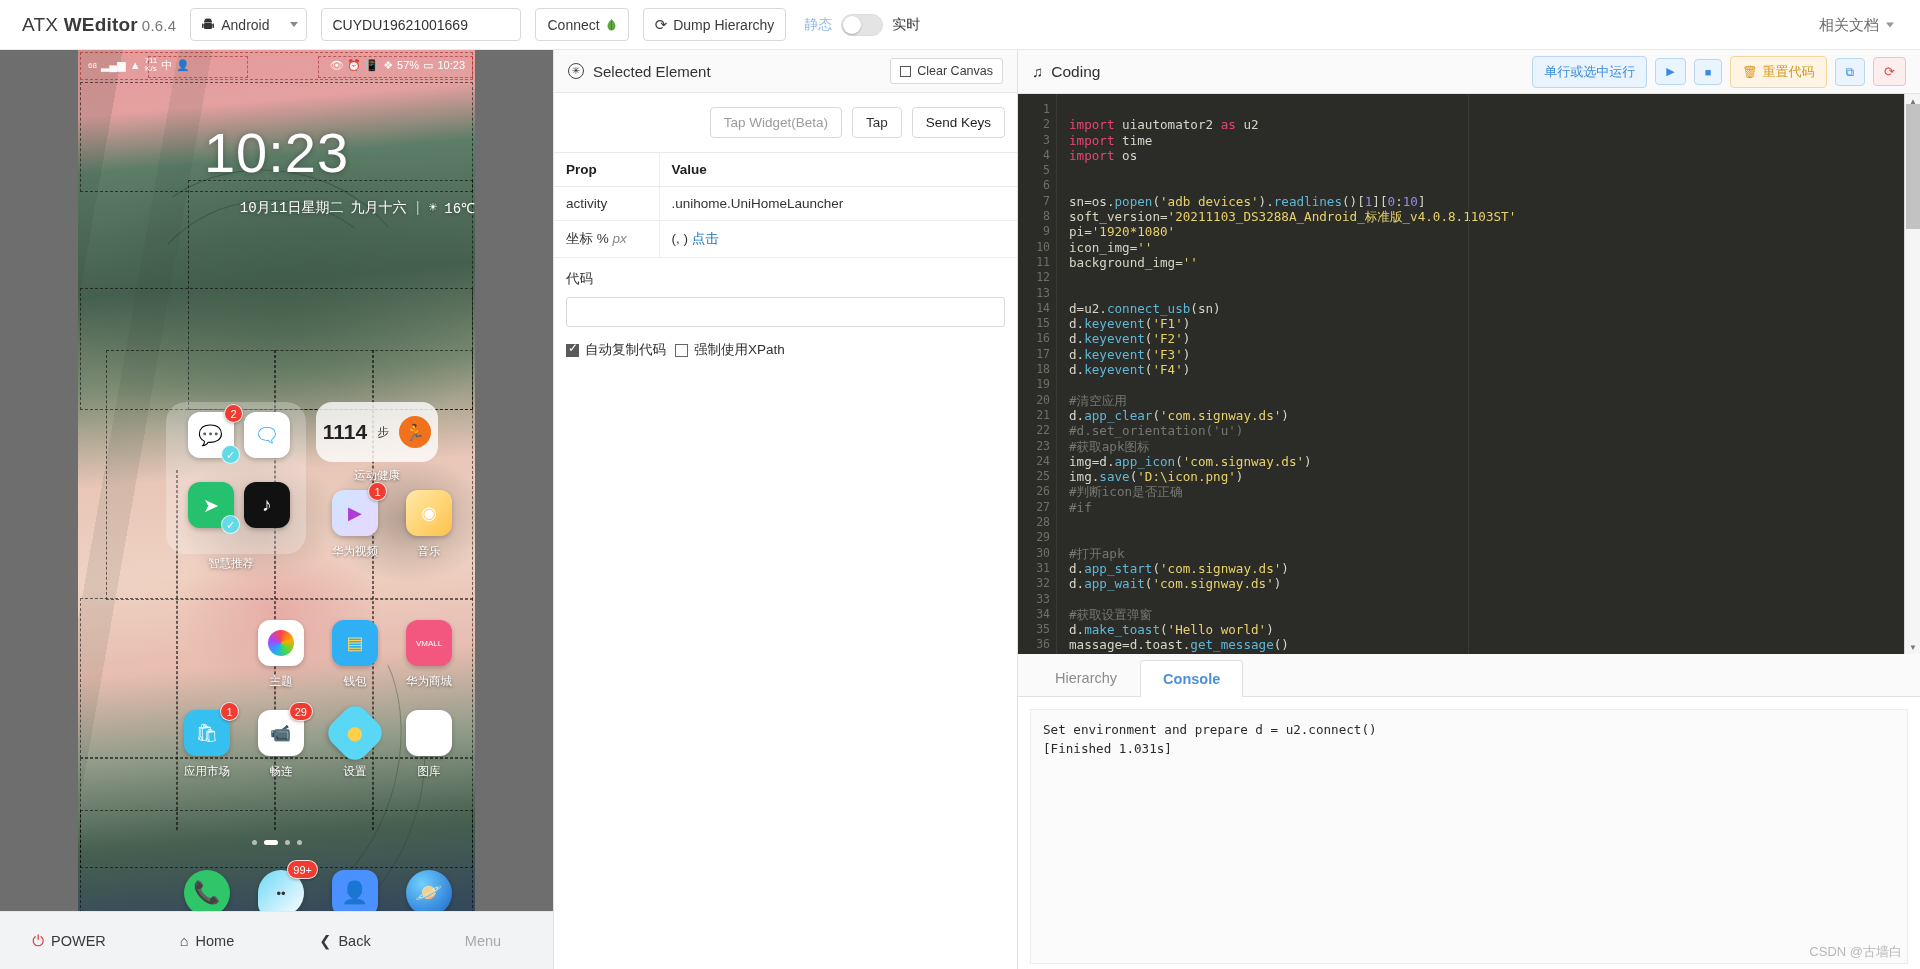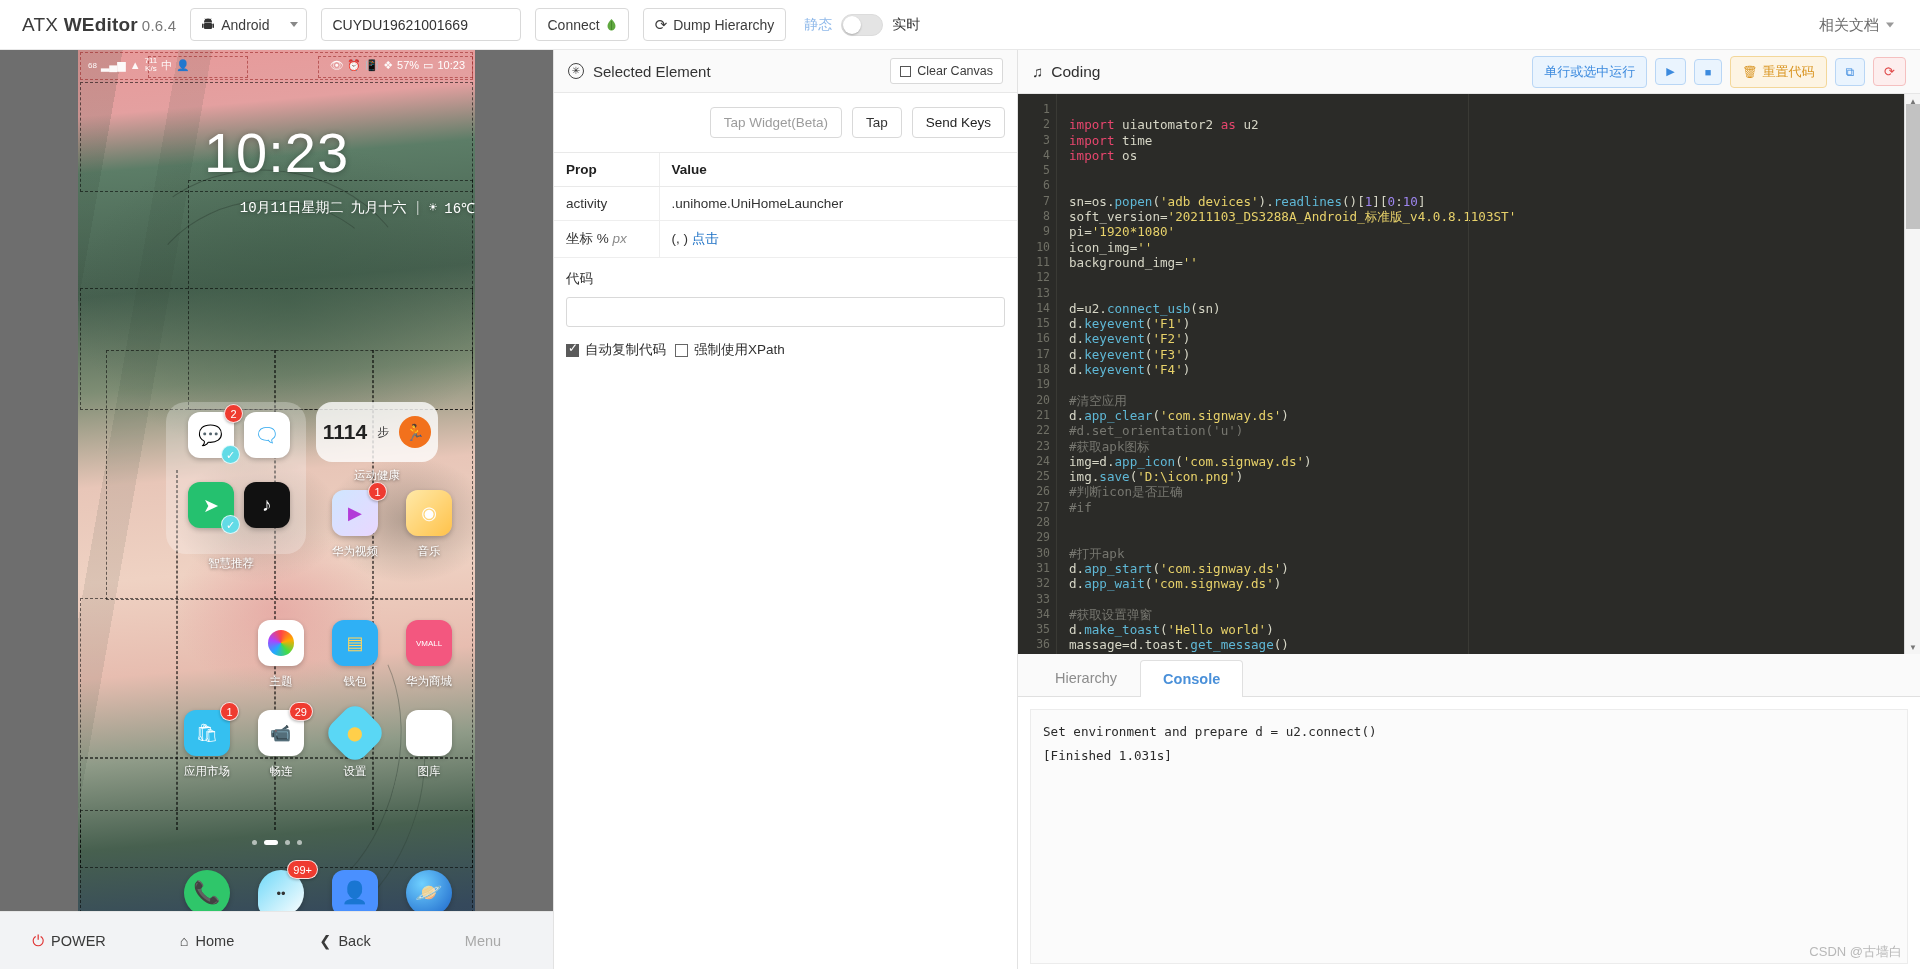--- a/index.html
+++ b/index.html
@@ -328,21 +328,21 @@
   }
   .ltab.active {
     color:#4a90d9; font-weight:700; background:#fff;
     border-color:#e0e0e0; border-radius:4px 4px 0 0; margin-bottom:-1px;
   }
   #console-outer { flex:1 1 auto; background:#fff; padding:12px 12px 0 12px; }
   #console-box {
     width:100%; height:255px; background:#fbfbfb; border:1px solid #ececec;
     padding:10px 12px;
     font-family:"DejaVu Sans Mono", monospace; font-size:12.6px; color:#2a2a2a;
-    line-height:24px; white-space:pre-wrap; overflow:hidden;
+    line-height:19px; white-space:pre-wrap; overflow:hidden;
   }
   #watermark {
     position:absolute; right:18px; bottom:8px;
     font-size:13px; color:#b8b8b8;
   }
 </style>
 </head>
 <body>
 
 <div id="header">

